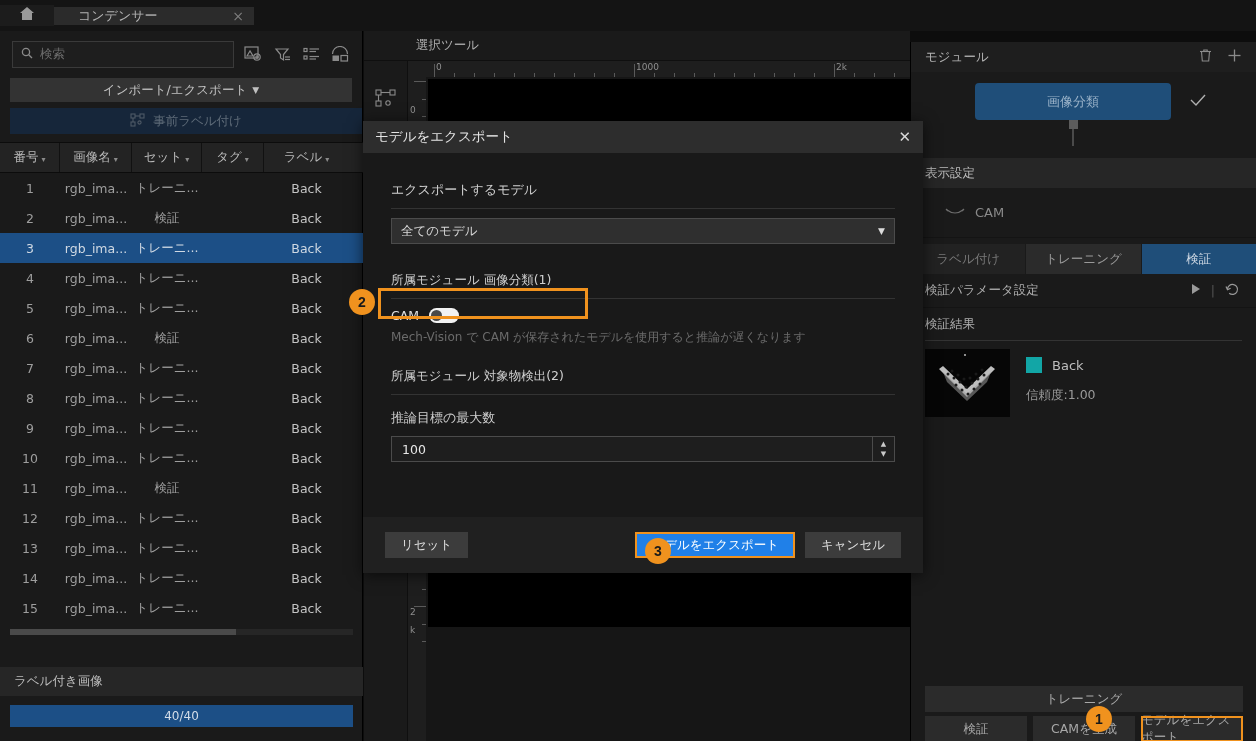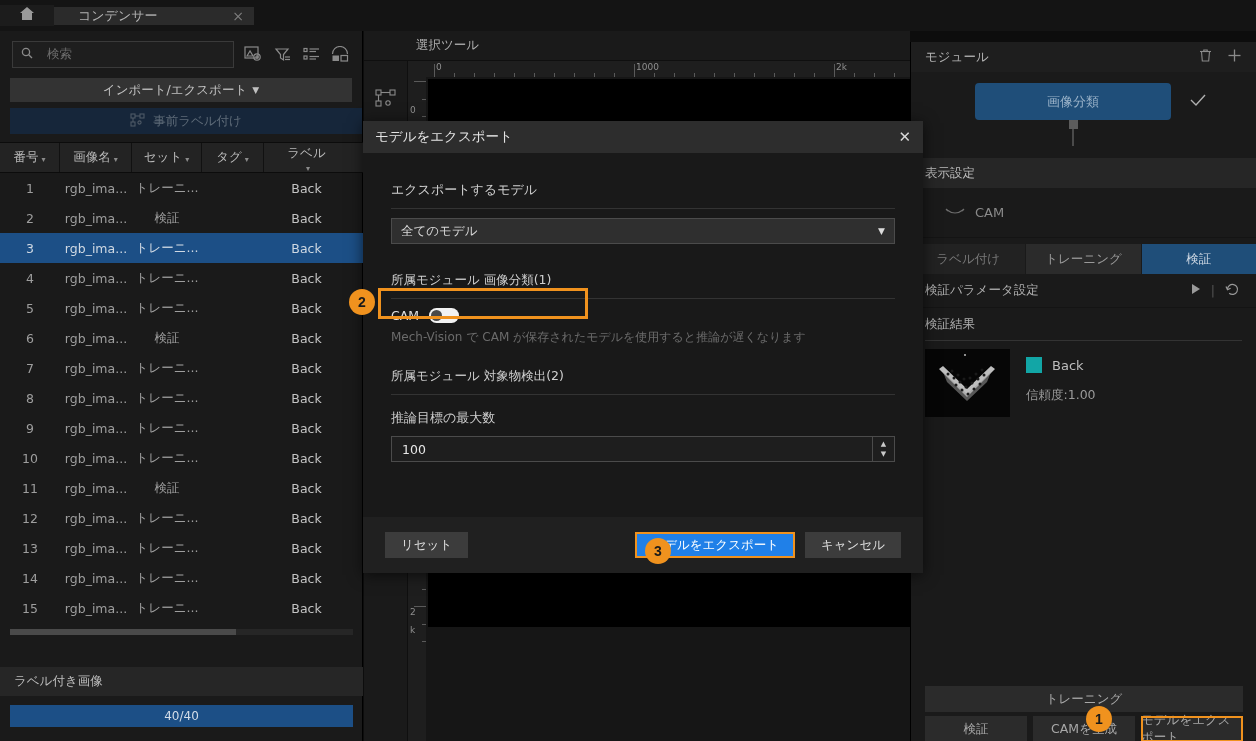--- a/index.html
+++ b/index.html
@@ -33,21 +33,21 @@
   
   .left-panel {
     position: absolute; left: 0; top: 31px; width: 363px; height: 710px;
     background: #1a1a1a; border-right: 1px solid #000;
   }
   .search-row {
     display: flex; align-items: center; height: 46px; padding: 0 12px; gap: 9px;
   }
   .search-box {
     flex: 1; height: 27px; background: #1e1e1e; border: 1px solid #3a3a3a;
-    display: flex; align-items: center; padding: 0 8px; gap: 14px;
+    display: flex; align-items: center; padding: 0 8px; gap: 7px;
   }
   .search-box .ph { color: #6d6d6d; font-size: 12.5px; }
   .ticon { width: 20px; height: 20px; display: flex; align-items: center; justify-content: center; }
   .ticon svg { stroke: #8a8a8a; fill: none; }
 
   .impexp {
     margin: 1px 10px 0 10px; height: 24px; background: #333333;
     display: flex; align-items: center; justify-content: center;
     font-size: 12.5px; color: #c0c0c0; gap: 5px;
   }
@@ -64,21 +64,21 @@
     display: flex; height: 31px; background: #232323;
     border-top: 1px solid #0c0c0c; border-bottom: 1px solid #0c0c0c;
   }
   .th {
     display: flex; align-items: center; justify-content: center;
     font-size: 12.5px; color: #b9b9b9; border-right: 1px solid #111;
     position: relative;
   }
   .th .caret { font-size: 8px; color: #8a8a8a; margin-left: 3px; position: relative; top: 2px;}
   .c0 { width: 60px; } .c1 { width: 72px; } .c2 { width: 70px; }
-  .c3 { width: 62px; } .c4 { width: 85px; border-right: none; flex-direction: column; }
+  .c3 { width: 62px; } .c4 { width: 85px; border-right: none; }
 
   .trow { display: flex; height: 30px; align-items: center; }
   .trow.sel { background: #1c4f86; }
   .td { display: flex; align-items: center; justify-content: center;
         font-size: 12.5px; color: #9e9e9e; overflow: hidden; white-space: nowrap; }
   .trow.sel .td { color: #cfd9e4; }
   .td.lbl { color: #c4c4c4; }
 
   .hscroll { margin: 6px 10px 0 10px; height: 6px; background: #262626; }
   .hscroll > i { display: block; height: 6px; width: 66%; background: #4a4a4a; }

